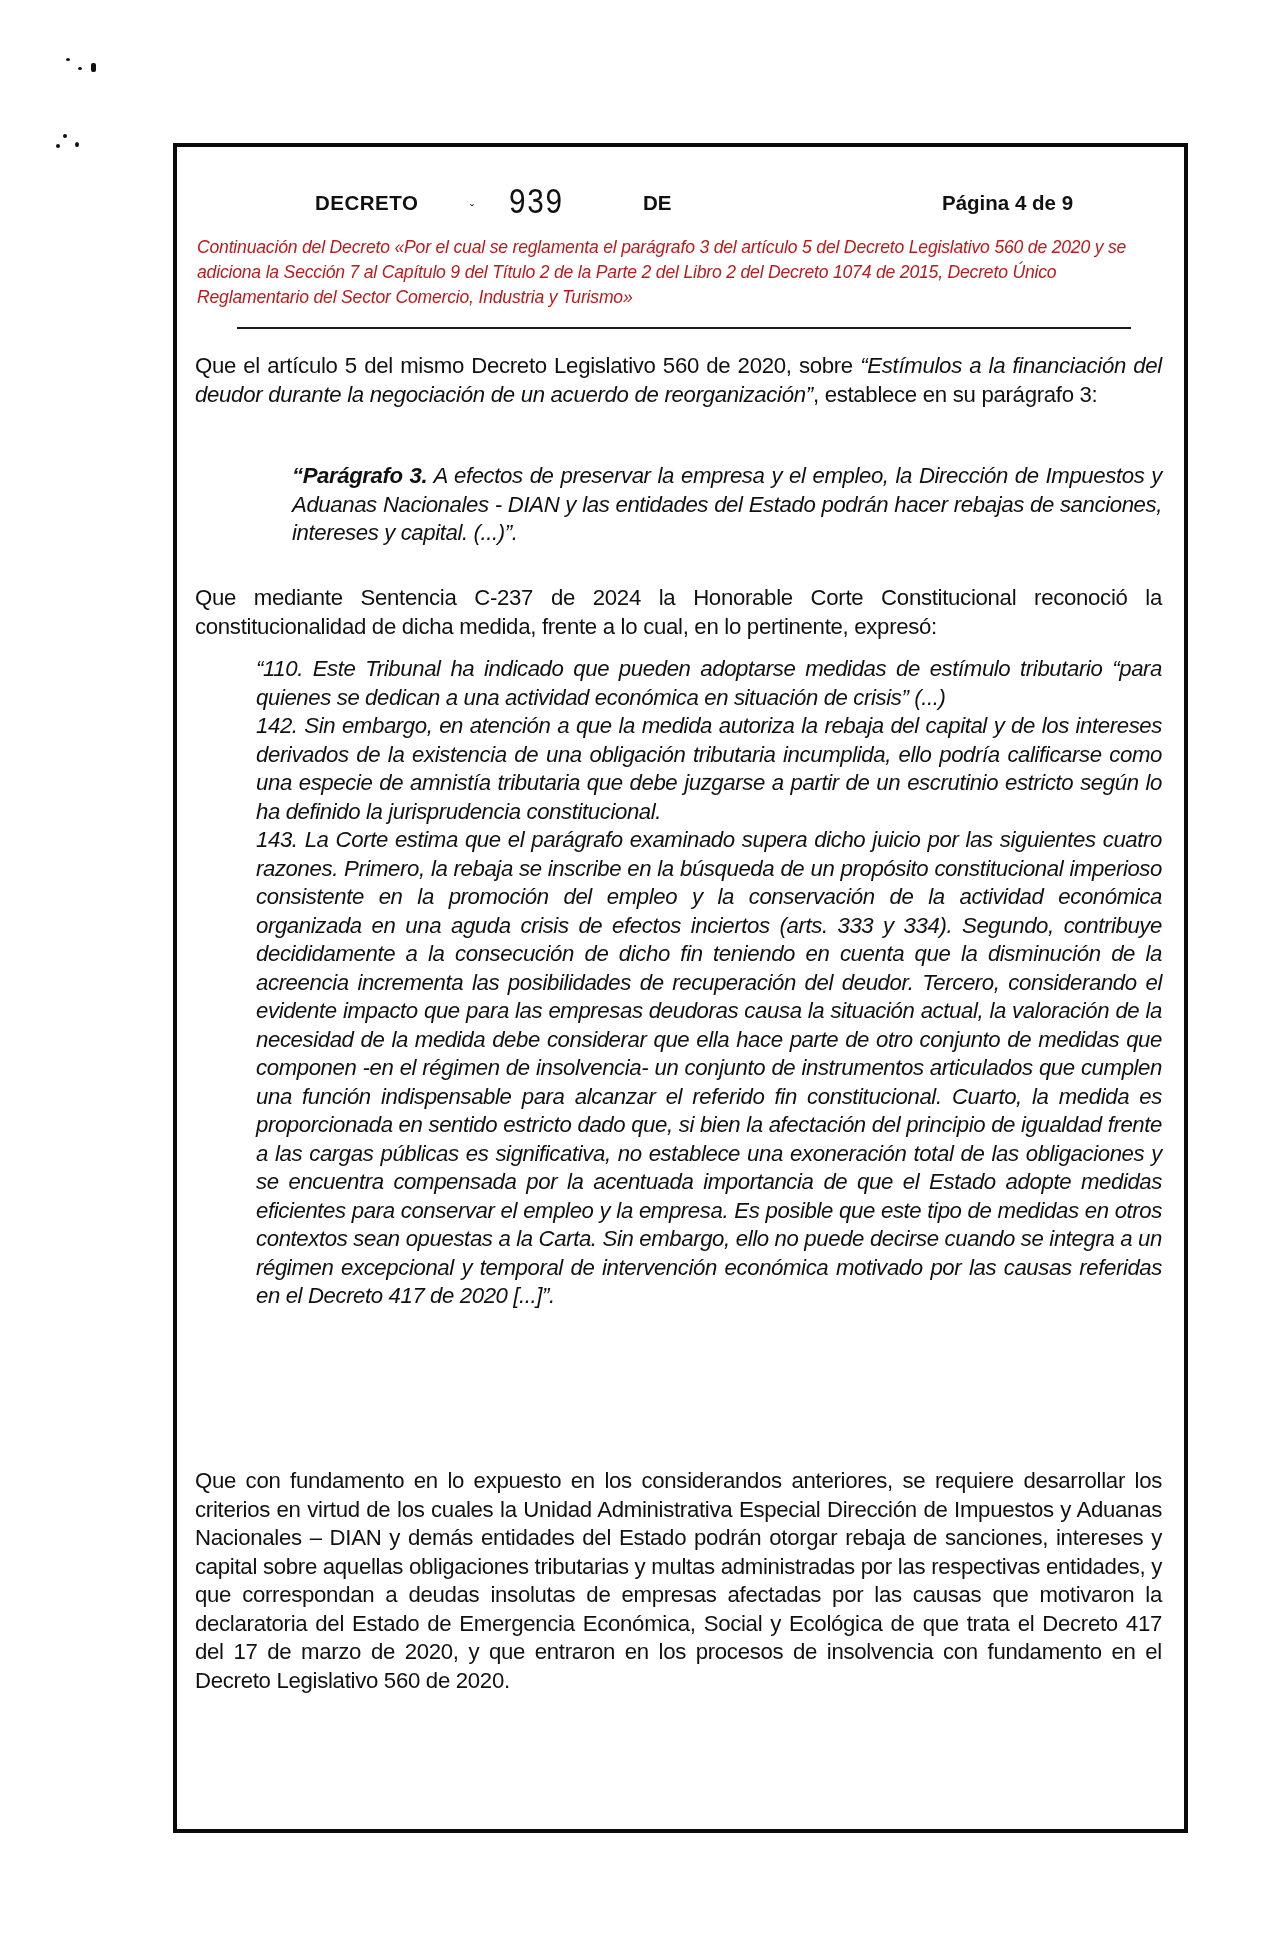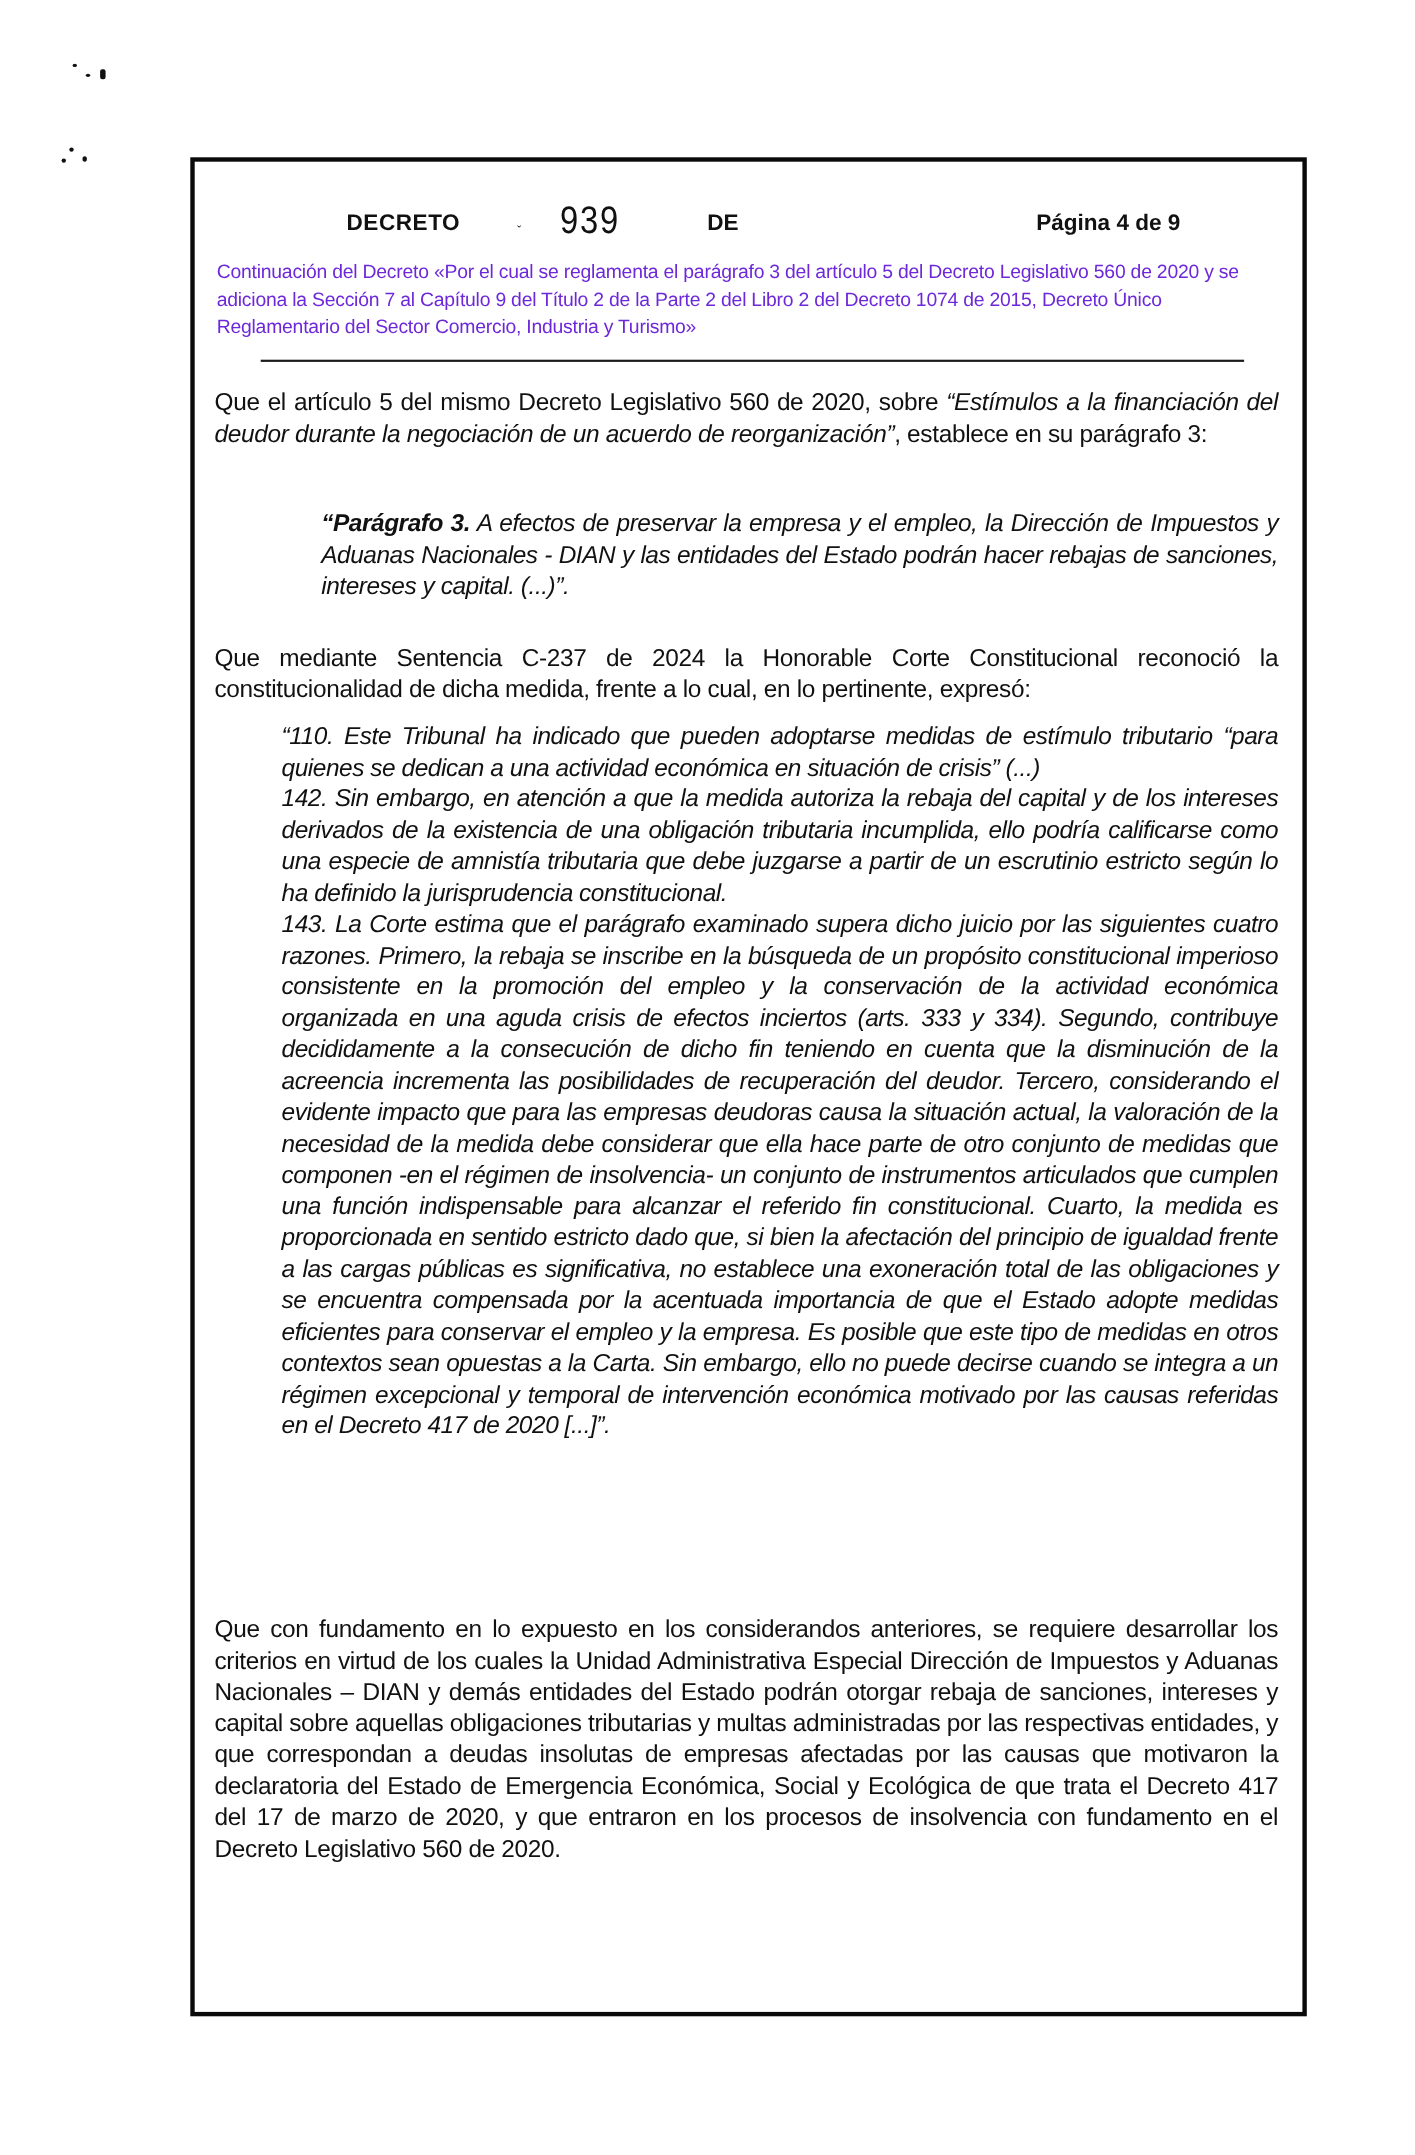--- a/index.html
+++ b/index.html
@@ -21,21 +21,21 @@
     .hdr-number {
       position: absolute; left: 194px; top: -2px; font-weight: normal; font-size: 35px;
       letter-spacing: 2px; transform: scaleX(0.85); transform-origin: left center;
       font-family: "Liberation Sans Narrow", "Liberation Sans", sans-serif;
     }
     .hdr-tick { position: absolute; left: 155px; top: 20px; font-weight: normal; font-size: 12px; }
     .hdr-de { position: absolute; left: 328px; top: 8px; }
     .hdr-page { position: absolute; left: 627px; top: 8px; }
     .subtitle {
       position: absolute; left: 20px; right: 22px; top: 88px;
-      font-size: 17.6px; line-height: 25px; color: #6d28d9;
+      font-style: italic; font-size: 17.6px; line-height: 25px; color: #b91c1c;
       letter-spacing: -0.2px;
     }
     .sub-rule {
       position: absolute; left: 60px; right: 53px; top: 180px; height: 0;
       border-top: 2px solid #1a1a1a;
     }
     .body-text {
       position: absolute; left: 18px; right: 22px;
       font-size: 22.2px; line-height: 28.5px; text-align: justify; letter-spacing: -0.3px;
     }

